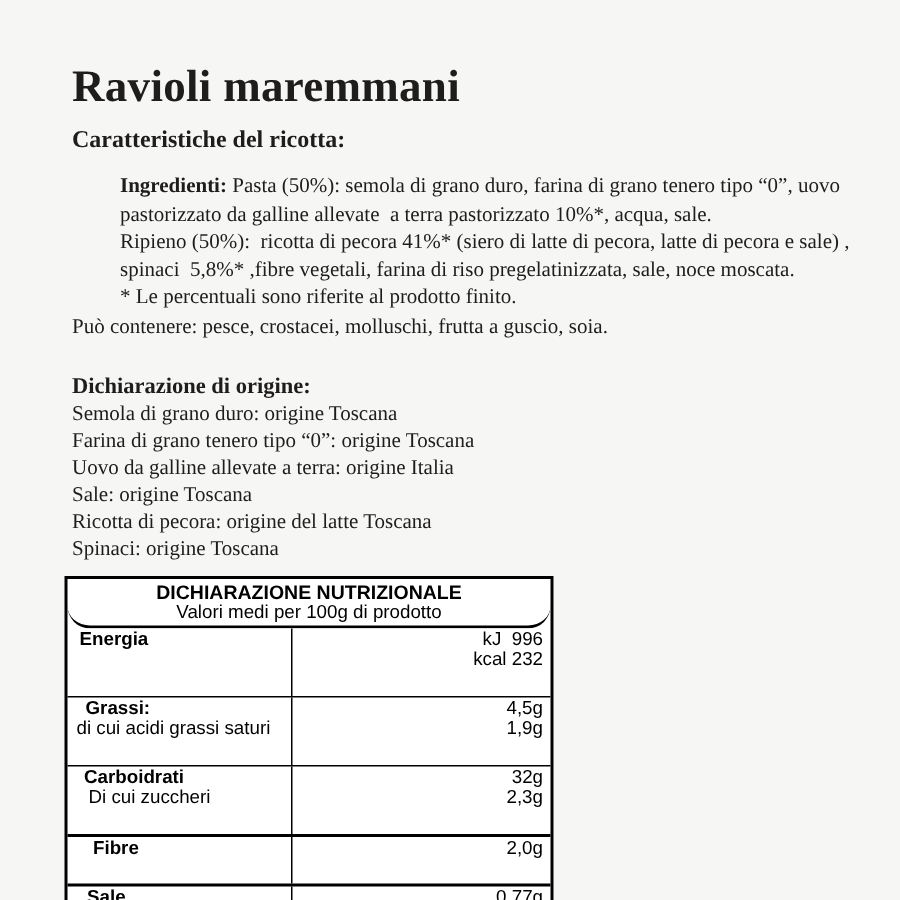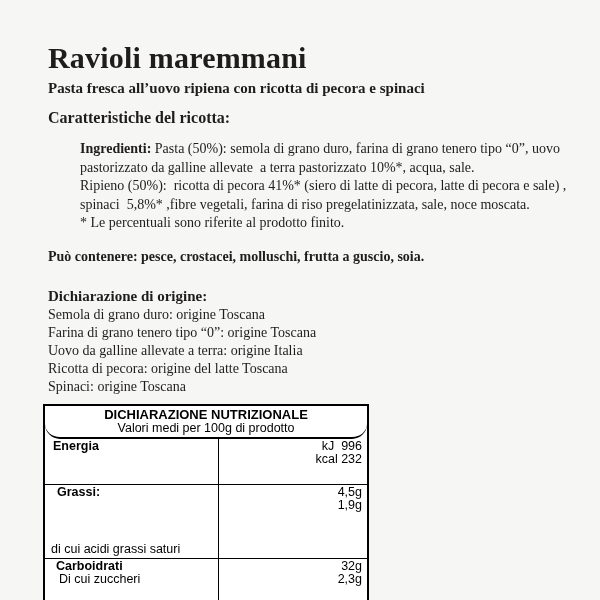--- a/index.html
+++ b/index.html
@@ -24,22 +24,21 @@
     font-size: 16px; line-height: 20px; font-weight: bold;
     margin-top: 10px;
   }
   .ingredients {
     margin-top: 12px;
     font-size: 14px; line-height: 18.5px;
   }
   .pre { white-space: pre-wrap; margin-left: 32px; }
   .b { font-weight: bold; }
   .allergen {
-    margin-top: 14px;
-    font-size: 14px; line-height: 19px; font-weight: bold;
+    font-size: 14px; line-height: 19px; font-weight: normal;
   }
   .origin-heading {
     margin-top: 20px;
     font-size: 15px; line-height: 20px; font-weight: bold;
   }
   .origin-lines { font-size: 14px; }
   .origin-lines div { line-height: 18px; }
 
   
   .ntable {
@@ -56,64 +55,64 @@
     text-align: center;
     padding: 2px 0 2px;
     border-radius: 15px;
   }
   .nhead .t1 { font-size: 13px; font-weight: bold; line-height: 14px; }
   .nhead .t2 { font-size: 12.5px; line-height: 13px; }
   .nrow { display: flex; border-bottom: 1px solid #000; }
   .nrow:last-child { border-bottom: none; }
   .nrow.septhick { border-bottom: 2px solid #000; }
   .cl {
-    width: 174px; box-sizing: border-box;
+    width: 150px; box-sizing: border-box;
     border-right: 1px solid #000;
     padding: 1px 2px 1px 0;
     font-size: 12.5px; line-height: 13.5px;
   }
   .cr {
     flex: 1; text-align: right;
     padding: 1px 5px 17px 2px;
     font-size: 12.5px; line-height: 13.5px;
   }
   .energy { min-height: 36px; }
-  .pl6  { padding-left: 6px; margin-top: 44px; }
+  .pl6  { padding-left: 6px; }
   .pl8  { padding-left: 8px; }
   .pl11 { padding-left: 11px; }
   .pl12 { padding-left: 12px; }
   .pl13 { padding-left: 13px; }
   .pl14 { padding-left: 14px; }
   .pl17 { padding-left: 17px; }
 </style>
 </head>
 <body>
 
 <div class="doc">
 
   <div class="title">Ravioli maremmani</div>
-  <div class="subtitle">Pasta fresca all’uovo ripiena con ricotta di pecora e spinaci</div>
 
   <div class="section-heading">Caratteristiche del ricotta:</div>
 
   <div class="ingredients">
     <div class="pre"><span class="b">Ingredienti:</span><span> Pasta (50%): semola di grano duro, farina di grano tenero tipo “0”, uovo</span></div>
     <div class="pre">pastorizzato da galline allevate  a terra pastorizzato 10%*, acqua, sale.</div>
     <div class="pre">Ripieno (50%):  ricotta di pecora 41%* (siero di latte di pecora, latte di pecora e sale) ,</div>
     <div class="pre">spinaci  5,8%* ,fibre vegetali, farina di riso pregelatinizzata, sale, noce moscata.</div>
     <div class="pre">* Le percentuali sono riferite al prodotto finito.</div>
   </div>
 
   <div class="allergen">Può contenere: pesce, crostacei, molluschi, frutta a guscio, soia.</div>
 
   <div class="origin-heading">Dichiarazione di origine:</div>
   <div class="origin-lines">
     <div>Semola di grano duro: origine Toscana</div>
     <div>Farina di grano tenero tipo “0”: origine Toscana</div>
     <div>Uovo da galline allevate a terra: origine Italia</div>
+    <div>Sale: origine Toscana</div>
     <div>Ricotta di pecora: origine del latte Toscana</div>
     <div>Spinaci: origine Toscana</div>
   </div>
 
   <div class="ntable">
     <div class="nhead">
       <div class="t1">DICHIARAZIONE NUTRIZIONALE</div>
       <div class="t2">Valori medi per 100g di prodotto</div>
     </div>
 

